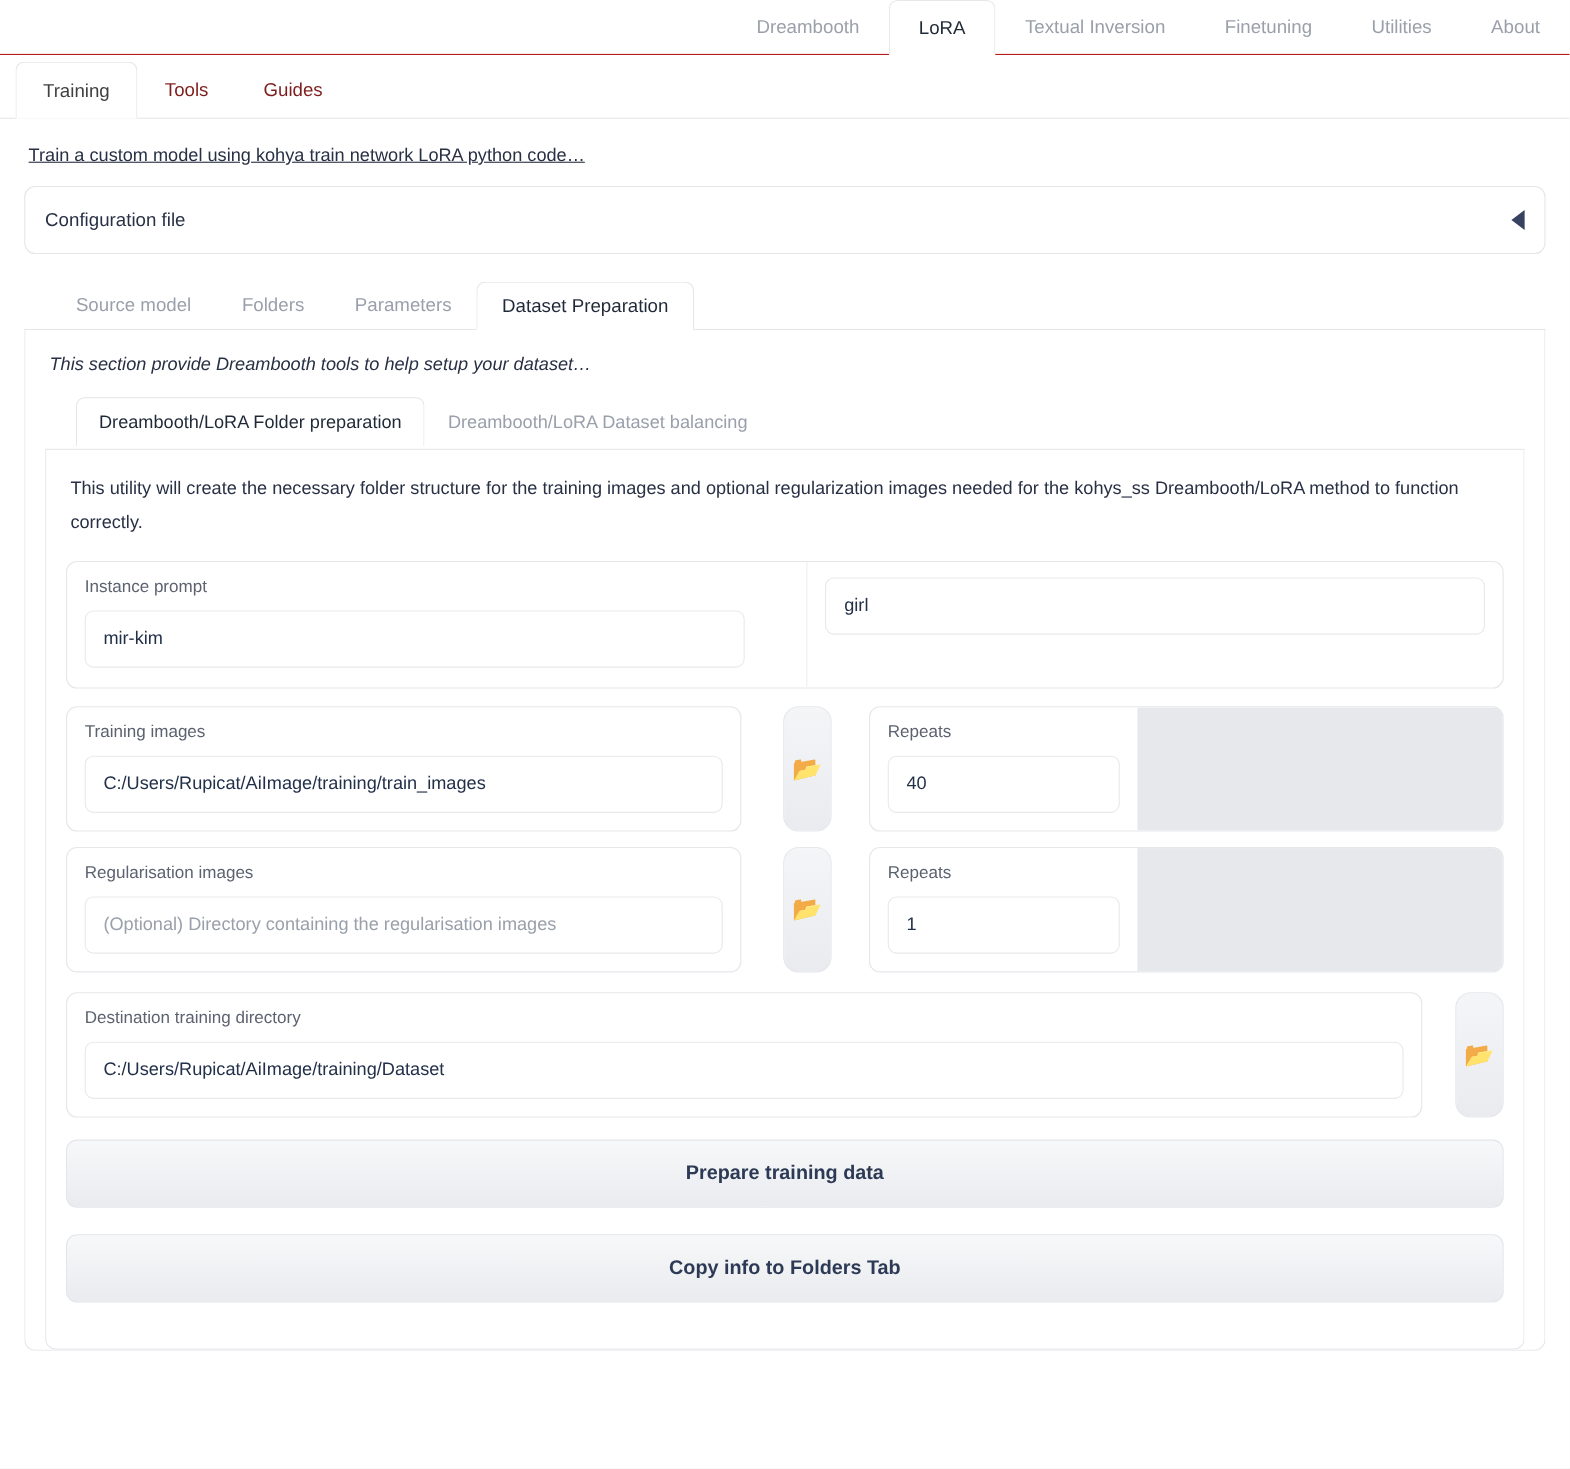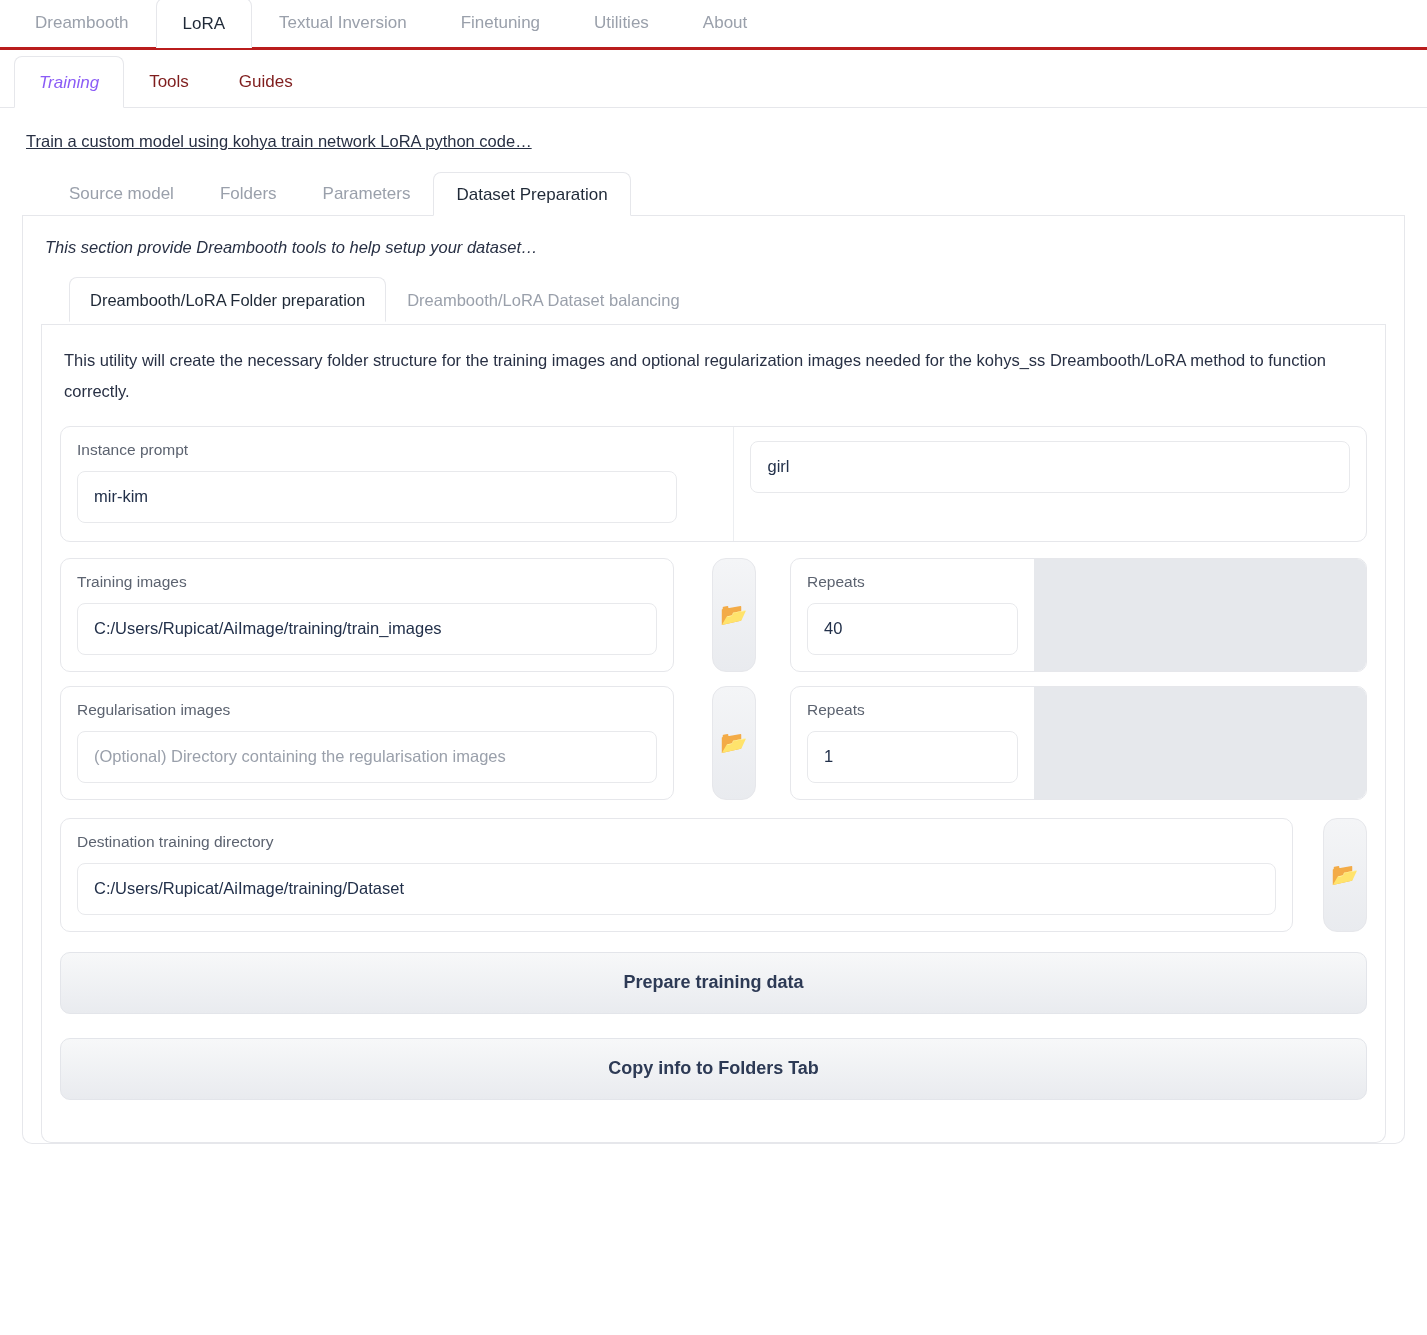--- a/index.html
+++ b/index.html
@@ -9,24 +9,25 @@
     background: #ffffff;
     font-family: "Liberation Sans", sans-serif;
     color: #1f2937;
     overflow: hidden;
   }
 
   
   .topbar {
     position: relative;
     height: 50px;
-    border-bottom: 3px solid #b91c1c;
+    border-bottom: 1px solid #b91c1c;
     display: flex;
     align-items: flex-end;
     padding-left: 8px;
+    justify-content: flex-end;
   }
   .toptab {
     font-size: 17px;
     color: #9aa0ab;
     padding: 0 26px;
     height: 50px;
     line-height: 50px;
     background: transparent;
     border: 1px solid transparent;
     border-radius: 8px 8px 0 0;
@@ -56,27 +57,26 @@
     color: #7f1d1d;
     padding: 0 24px;
     height: 52px;
     line-height: 52px;
     border: 1px solid transparent;
     border-radius: 8px 8px 0 0;
     cursor: pointer;
     white-space: nowrap;
   }
   .subtab.active {
-    color: #8b5cf6;
+    color: #404040;
     background: #ffffff;
     border: 1px solid #e6e7eb;
     border-bottom: 1px solid #ffffff;
     margin-bottom: -1px;
     z-index: 3;
-    font-style: italic;
   }
 
   
   .page { padding: 0 22px; }
 
   .intro {
     font-size: 16.5px;
     color: #283044;
     padding: 24px 4px 18px 4px;
     text-decoration: underline;
@@ -291,20 +291,24 @@
 <div class="subbar">
   <div class="subtab active">Training</div>
   <div class="subtab">Tools</div>
   <div class="subtab">Guides</div>
 </div>
 
 <div class="page">
 
   <div class="intro">Train a custom model using kohya train network LoRA python code…</div>
 
+  <div class="accordion">
+    <span class="accordion-title">Configuration file</span>
+    <span class="tri-left"></span>
+  </div>
 
   <div class="l3bar">
     <div class="l3tab">Source model</div>
     <div class="l3tab">Folders</div>
     <div class="l3tab">Parameters</div>
     <div class="l3tab active">Dataset Preparation</div>
   </div>
 
   <div class="l3panel">
 

